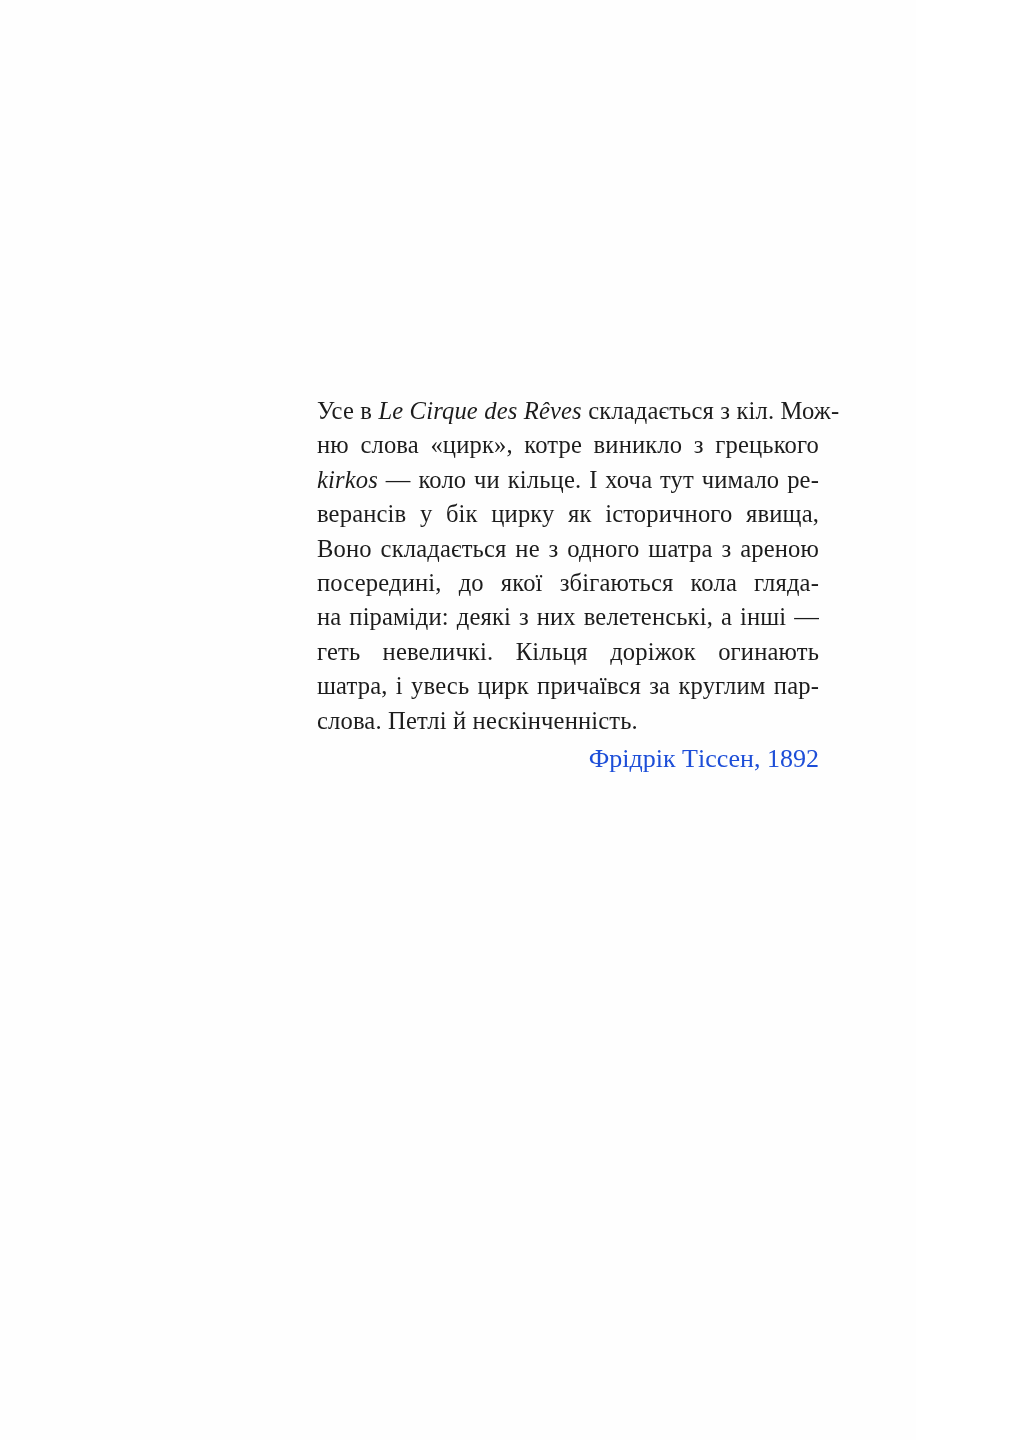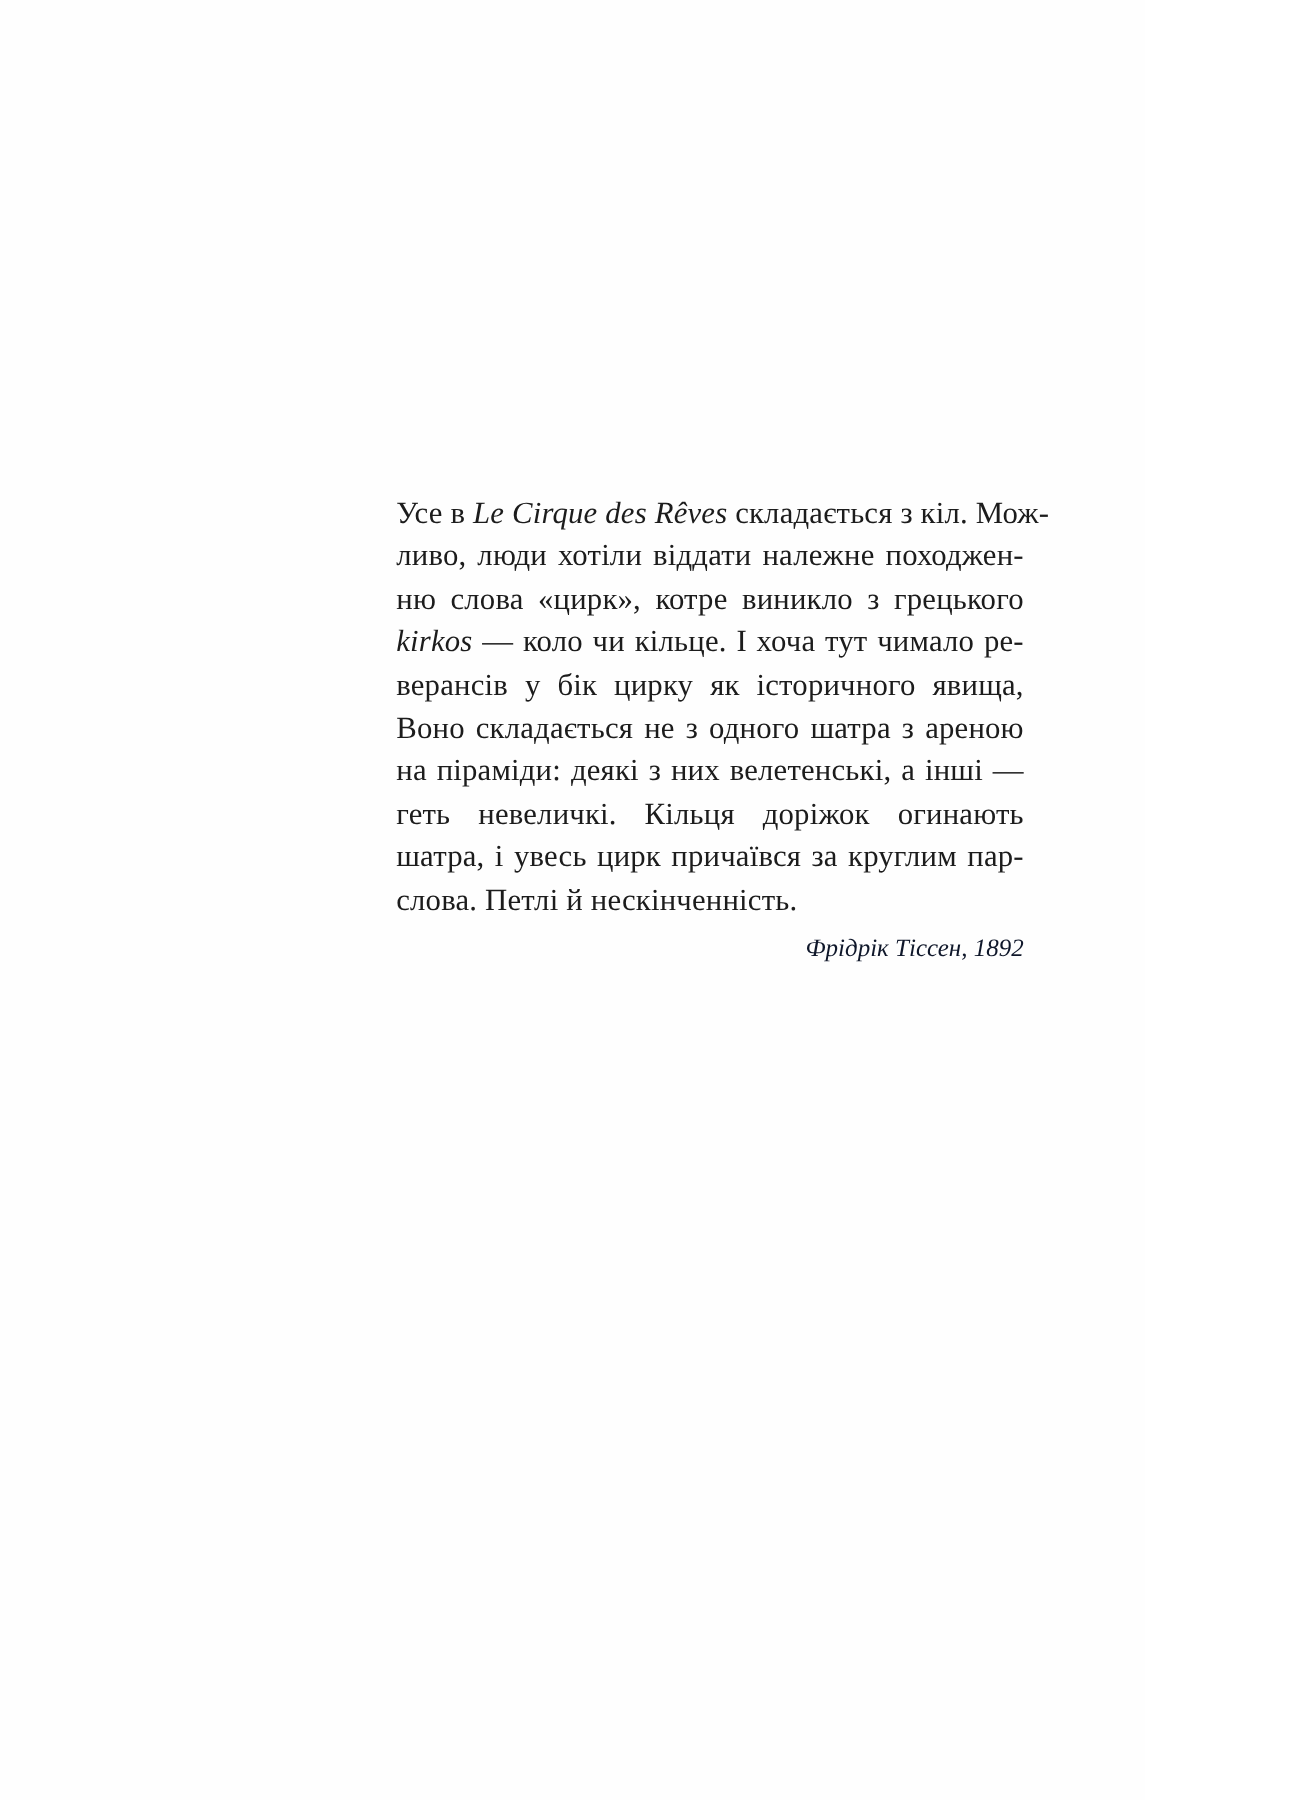--- a/index.html
+++ b/index.html
@@ -43,39 +43,38 @@
     .line.last {
       text-align-last: left;
     }
     .line em {
       font-style: italic;
     }
     .attribution {
       display: block;
       text-align: right;
       font-family: "Liberation Serif", "DejaVu Serif", serif;
-      font-style: italic;
-      font-size: 20px;
+      font-size: 26px;
       line-height: 26px;
       margin-top: 8px;
-      color: #0f172a;
+      color: #1d4ed8;
     }
   </style>
 </head>
 <body>
 
 <div class="page">
 
   <div class="epigraph epigraph-1">
     <span class="line"><span>Усе в </span><em>Le Cirque des Rêves</em><span> складається з кіл. Мож-</span></span>
-    <span class="line">ливо, люди хотіли віддати належне походжен-</span>
     <span class="line">ню слова «цирк», котре виникло з грецького</span>
     <span class="line"><em>kirkos</em><span> — коло чи кільце. І хоча тут чимало ре-</span></span>
     <span class="line">верансів у бік цирку як історичного явища,</span>
     <span class="line">Воно складається не з одного шатра з ареною</span>
+    <span class="line">посередині, до якої збігаються кола гляда-</span>
     <span class="line">на піраміди: деякі з них велетенські, а інші —</span>
     <span class="line">геть невеличкі. Кільця доріжок огинають</span>
     <span class="line">шатра, і увесь цирк причаївся за круглим пар-</span>
     <span class="line last">слова. Петлі й нескінченність.</span>
     <span class="attribution">Фрідрік Тіссен, 1892</span>
   </div>
 
 
 </div>
 

